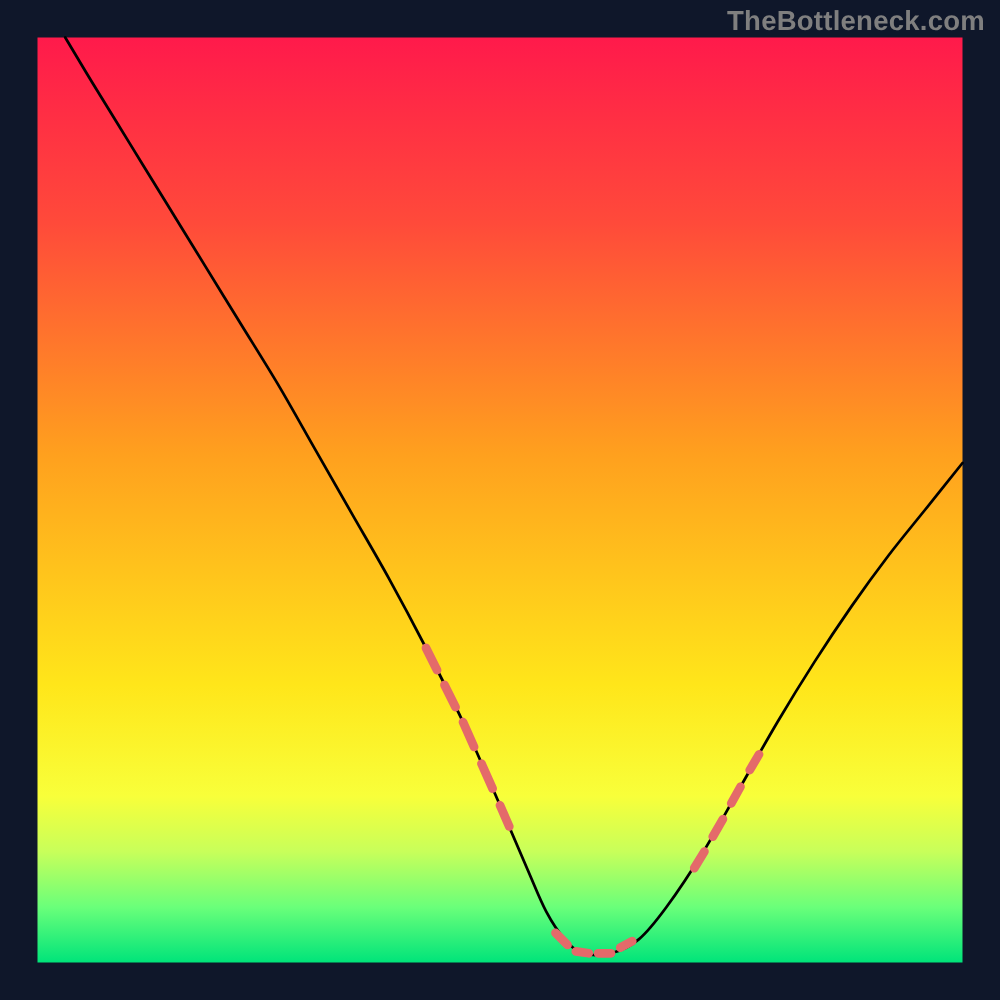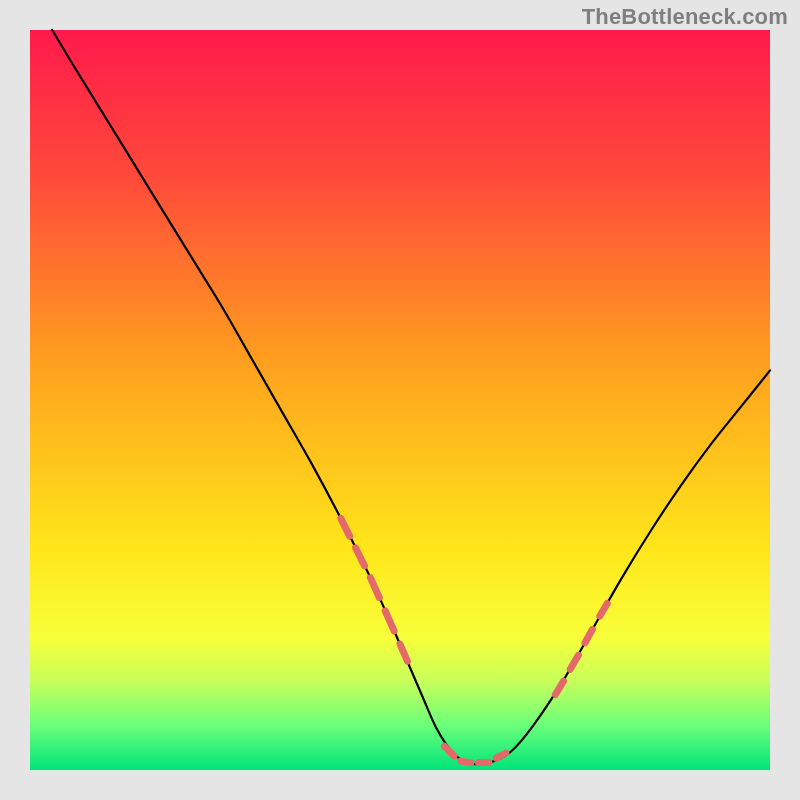--- a/index.html
+++ b/index.html
@@ -10,21 +10,21 @@
     background: #000;
     overflow: hidden;
     font-family: Arial, Helvetica, sans-serif;
   }
   .frame {
     position: absolute;
     top: 0;
     left: 0;
     width: 800px;
     height: 800px;
-    background: #e5e5e5;
+    background: #0f172a;
   }
   .watermark {
     position: absolute;
     top: 4px;
     right: 12px;
     color: #7f7f7f;
     font-size: 22px;
     font-weight: 600;
     letter-spacing: 0.2px;
     user-select: none;

